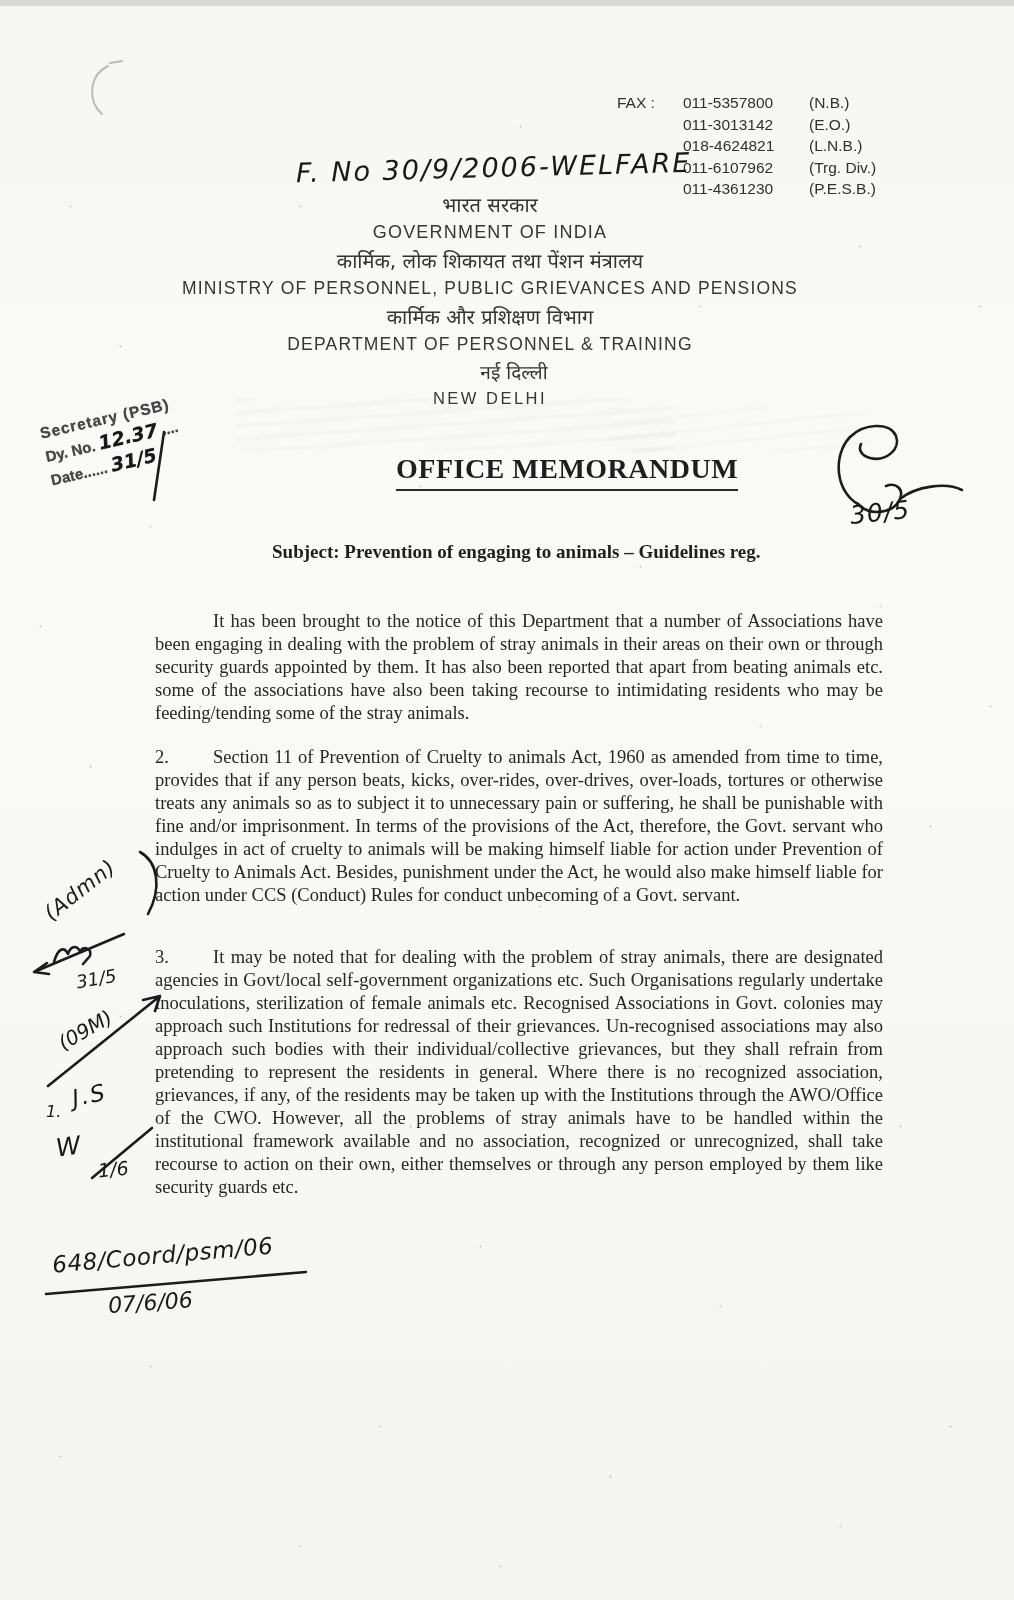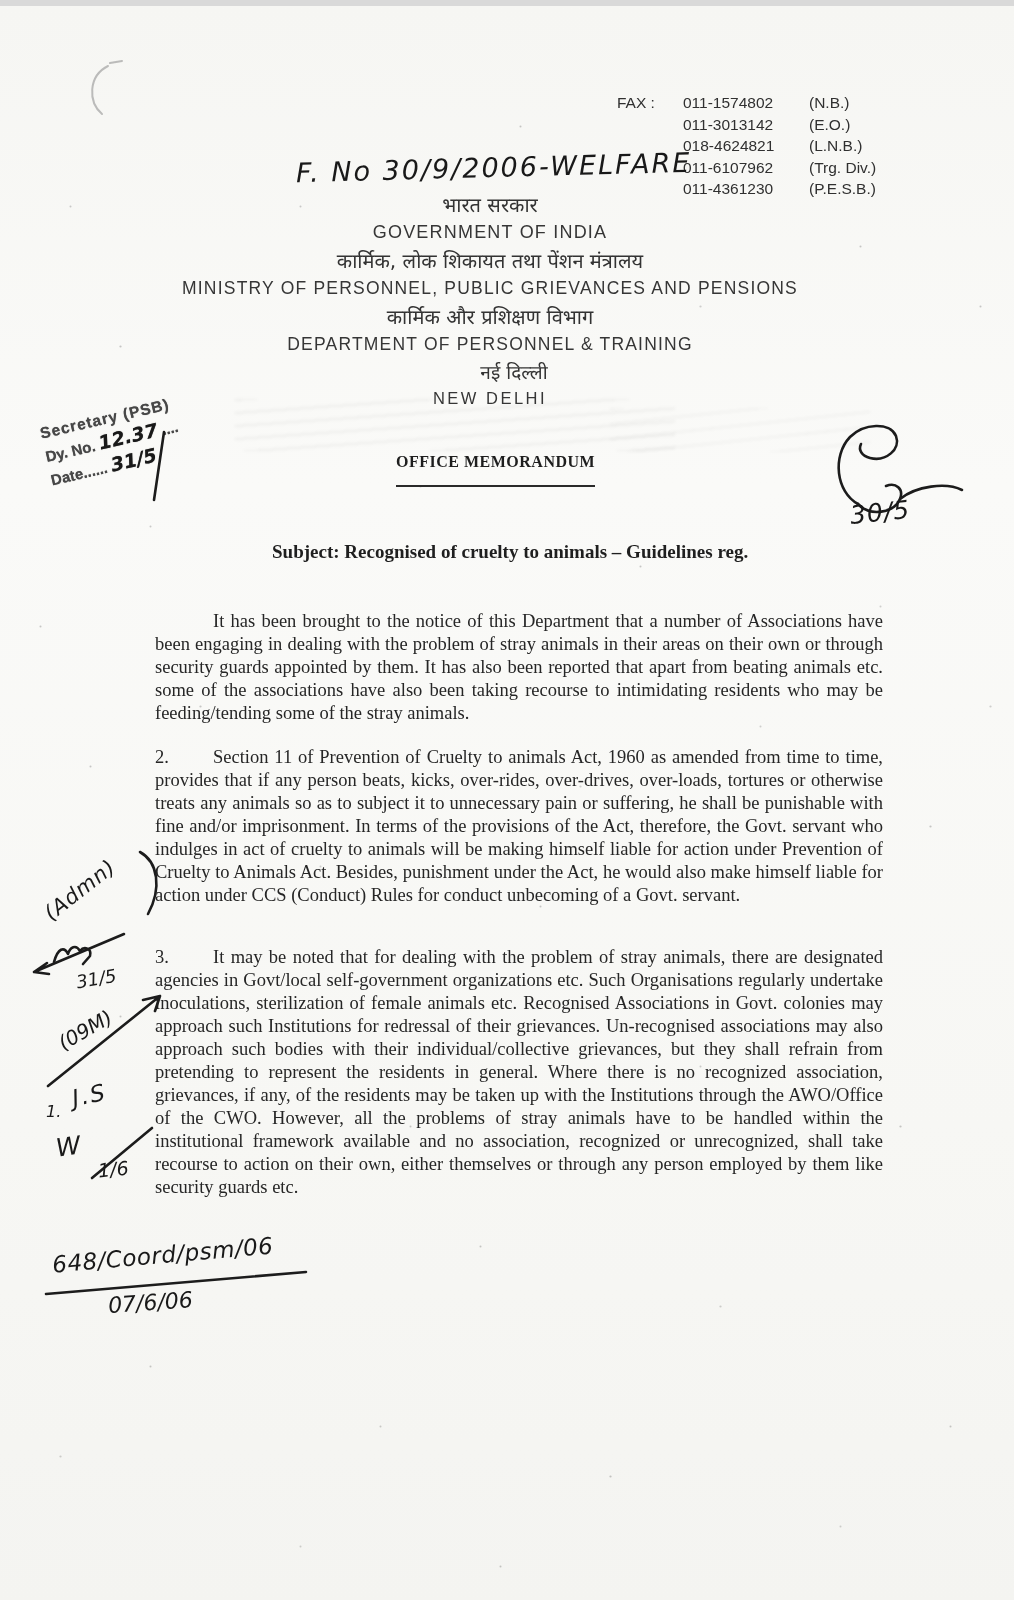--- a/index.html
+++ b/index.html
@@ -25,22 +25,22 @@
   
   .addr{right:136px;top:328px;text-align:right;font-size:19px;line-height:25px;color:#222;}
   
   .stamp{left:44px;top:400px;transform:rotate(-13deg);font-family:"Liberation Sans",sans-serif;
          font-weight:bold;color:#474747;text-shadow:0 0 .7px #555;line-height:23px;white-space:nowrap;}
   .stamp .l1{font-size:15.5px;letter-spacing:1px;}
   .stamp .l2,.stamp .l3{font-size:15px;}
   .hand{font-family:"DejaVu Sans",sans-serif;font-style:italic;color:#191919;}
   .stamp .hand{font-size:19px;font-weight:bold;}
   
-  .om{left:396px;top:447px;font-size:16px;font-weight:bold;letter-spacing:.5px;color:#1e1e1e;
-      border-bottom:2.5px solid #2a2a2a;padding-bottom:14px;}
+  .om{left:396px;top:447px;font-size:28px;font-weight:bold;letter-spacing:.5px;color:#1e1e1e;
+      border-bottom:2.5px solid #2a2a2a;padding-bottom:4px;}
   
   .flourish{left:828px;top:414px;}
   .flourish-num{left:850px;top:492px;font-size:25px;transform:rotate(-6deg);letter-spacing:1px;}
   
   .subject{left:272px;top:535px;font-size:19px;font-weight:bold;color:#1f1f1f;}
   
   .para{left:155px;width:728px;font-size:18.5px;line-height:23px;text-align:justify;color:#262626;}
   .para p{margin:0;}
   .indent{text-indent:58px;}
   .pnum{display:inline-block;width:58px;text-indent:0;}
@@ -92,21 +92,21 @@
   <div class="abs speck"></div>
   <div class="abs ghost g1"></div>
   <div class="abs ghost g2"></div>
 
   <svg class="abs pencil" style="left:68px;top:52px" width="60" height="64" viewBox="0 0 60 64">
     <path d="M34,56 C20,44 20,18 40,8 M42,5 l12,-2"></path>
   </svg>
 
   <div class="abs fax">
     <span>FAX :</span>
-    <span>011-1574802</span>
+    <span>011-5357800</span>
     <span>(N.B.)</span>
     <span></span>
     <span>011-3013142</span>
     <span>(E.O.)</span>
     <span></span>
     <span>018-4624821</span>
     <span>(L.N.B.)</span>
     <span></span>
     <span>011-6107962</span>
     <span>(Trg. Div.)</span>
@@ -147,21 +147,21 @@
 
   <div class="abs om">OFFICE MEMORANDUM</div>
 
   <svg class="abs ink flourish" width="140" height="100" viewBox="0 0 140 100">
     <path d="M30,84 C8,72 4,36 22,17 C36,3 62,2 68,16 C73,29 58,42 42,38 C34,36 30,30 33,24"></path>
     <path d="M30,84 C42,97 66,93 72,79 C76,69 68,62 58,66"></path>
     <path d="M72,79 C88,66 118,62 134,70"></path>
   </svg>
   <div class="abs hand flourish-num">30/5</div>
 
-  <div class="abs subject">Subject: Recognised of cruelty to animals – Guidelines reg.</div>
+  <div class="abs subject">Subject: Prevention of engaging to animals – Guidelines reg.</div>
 
   <div class="abs para" style="top:604px">
     <p class="indent">It has been brought to the notice of this Department that a number of Associations have been engaging in dealing with the problem of stray animals in their areas on their own or through security guards appointed by them.  It has also been reported that apart from beating animals etc. some of the associations have also been taking recourse to intimidating residents who may be feeding/tending some of the stray animals.</p>
   </div>
   <div class="abs para" style="top:740px">
     <p><span class="pnum">2.</span><span>Section 11 of Prevention of Cruelty to animals Act, 1960 as amended from time to time, provides that if any person beats, kicks, over-rides, over-drives, over-loads, tortures or otherwise treats any animals so as to subject it to unnecessary pain or suffering, he shall be punishable with fine and/or imprisonment.  In terms of the provisions of the Act, therefore, the Govt. servant who indulges in act of cruelty to animals will be making himself liable for action under Prevention of Cruelty to Animals Act.  Besides, punishment under the Act, he would also make himself liable for action under CCS (Conduct) Rules for conduct unbecoming of a Govt. servant.</span></p>
   </div>
   <div class="abs para" style="top:940px">
     <p><span class="pnum">3.</span><span>It may be noted that for dealing with the problem of stray animals, there are designated agencies in Govt/local self-government organizations etc.  Such Organisations regularly undertake inoculations, sterilization of female animals etc.  Recognised Associations in Govt. colonies may approach such Institutions for redressal of their grievances.  Un-recognised associations may also approach such bodies with their individual/collective grievances, but they shall refrain from pretending to represent the residents in general.  Where there is no recognized association, grievances, if any, of the residents may be taken up with the Institutions through the AWO/Office of the CWO.  However, all the problems of stray animals have to be handled within the institutional framework available and no association, recognized or unrecognized, shall take recourse to action on their own, either themselves or through any  person employed by them like security guards etc.</span></p>
   </div>

